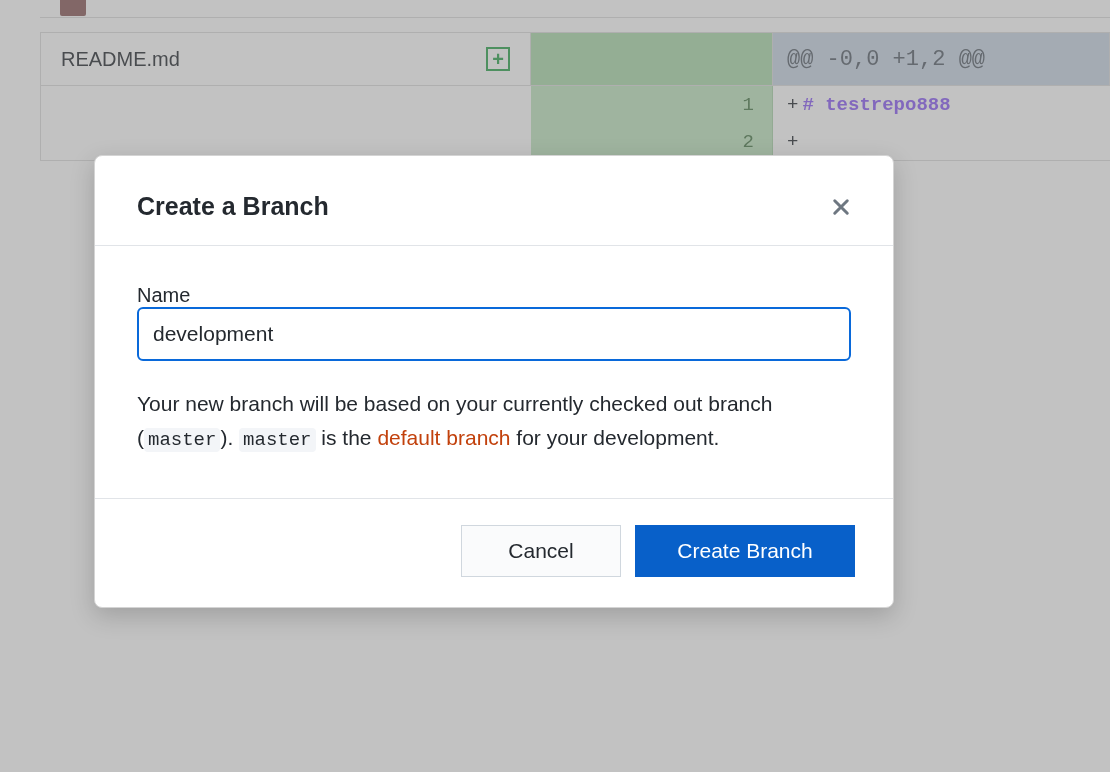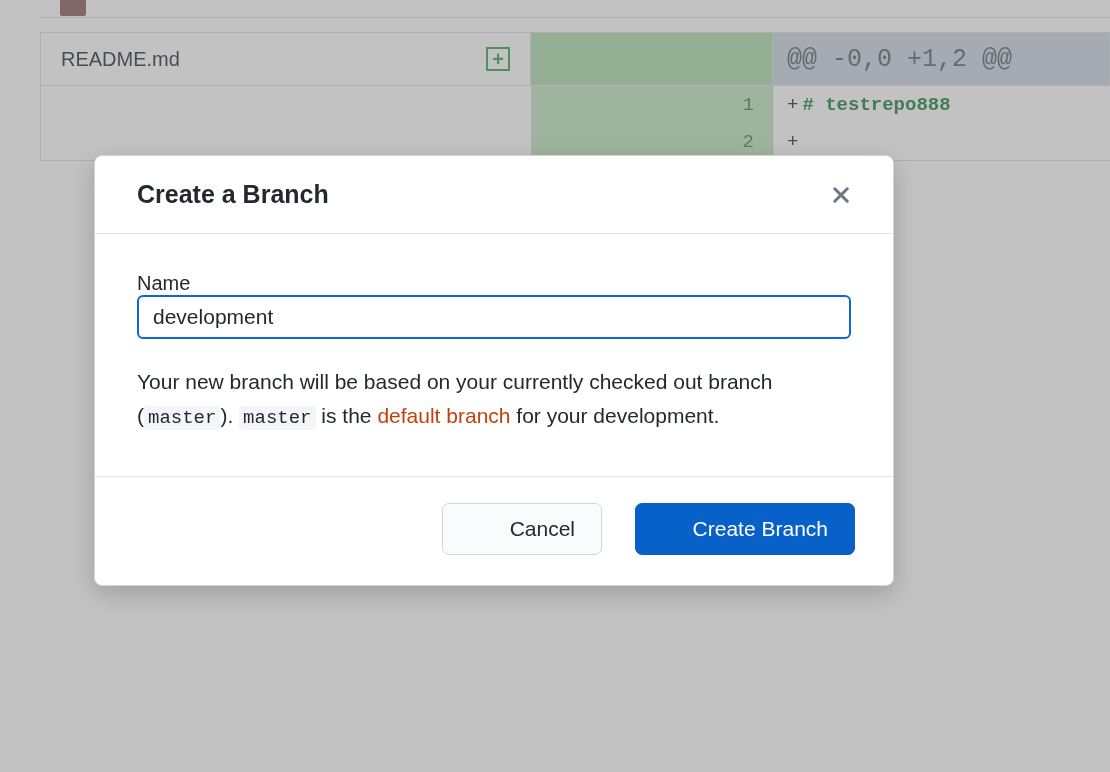--- a/index.html
+++ b/index.html
@@ -67,21 +67,21 @@
     }
     .file-header-mid {
       flex: 0 0 242px;
       background: #acdaac;
       border-right: 1px solid #ddd;
     }
     .file-header-right {
       flex: 1;
       background: #c9d5e4;
       font-family: "SFMono-Regular", Consolas, "Liberation Mono", Menlo, monospace;
-      font-size: 25px;
+      font-size: 22px;
       color: #57606a;
       display: flex;
       align-items: center;
       padding-left: 14px;
     }
     .diff-body {
       position: absolute;
       left: 40px; top: 86px; right: 0;
       border-left: 1px solid #ddd;
     }
@@ -105,21 +105,21 @@
       border-right: 1px solid #aad4aa;
     }
     .diff-content {
       flex: 1;
       display: flex;
       align-items: center;
       padding-left: 14px;
       color: #24292f;
     }
     .diff-plus { margin-right: 4px; color: #24292f; }
-    .diff-heading { color: #15803d; font-weight: bold; }
+    .diff-heading { color: #8b5cf6; font-weight: bold; }
     
     .diff-end {
       position: absolute;
       left: 40px; right: 0;
       top: 160px;
       border-top: 1px solid #ddd;
     }
 
     
     .overlay {
@@ -136,21 +136,21 @@
       width: 800px;
       background: #fff;
       border: 1px solid #d4d4d4;
       border-radius: 8px;
       box-shadow: 0 8px 24px rgba(0,0,0,0.18);
     }
     .modal-header {
       display: flex;
       align-items: center;
       justify-content: space-between;
-      padding: 24px 38px 24px 42px;
+      padding: 36px 38px 24px 42px;
       border-bottom: 1px solid #e1e4e8;
     }
     .modal-title {
       font-size: 25px;
       font-weight: 600;
       color: #24292f;
     }
     .close-btn {
       background: none;
       border: none;
@@ -162,21 +162,21 @@
     .modal-body {
       padding: 38px 42px 42px 42px;
     }
     .field-label {
       font-size: 20px;
       color: #24292f;
       display: block;
     }
     .branch-input {
       width: 100%;
-      height: 44px;
+      height: 54px;
       border: 2px solid #0969da;
       border-radius: 6px;
       padding: 0 14px;
       font-size: 21px;
       color: #24292f;
       outline: none;
       font-family: inherit;
     }
     .help-text {
       margin-top: 26px;
@@ -199,38 +199,36 @@
       border-top: 1px solid #e1e4e8;
       padding: 26px 38px 30px;
       display: flex;
       justify-content: flex-end;
       gap: 14px;
     }
     .btn {
       height: 52px;
       padding: 0 26px;
       font-size: 21px;
-      border-radius: 7px;
+      border-radius: 0;
       cursor: pointer;
       font-family: inherit;
-      text-align: right;
     }
     .btn-secondary {
       background: #fafbfc;
       border: 1px solid #d0d7de;
       color: #24292f;
       min-width: 160px;
     }
     .btn-primary {
       background: #0860C9;
       border: 1px solid #0860C9;
       color: #fff;
       font-weight: 500;
       min-width: 220px;
-      margin-left: 19px;
     }
   </style>
 </head>
 <body>
 
 <div class="bg">
   <div class="bg-top-strip">
     <div class="bg-avatar"></div>
   </div>
 

